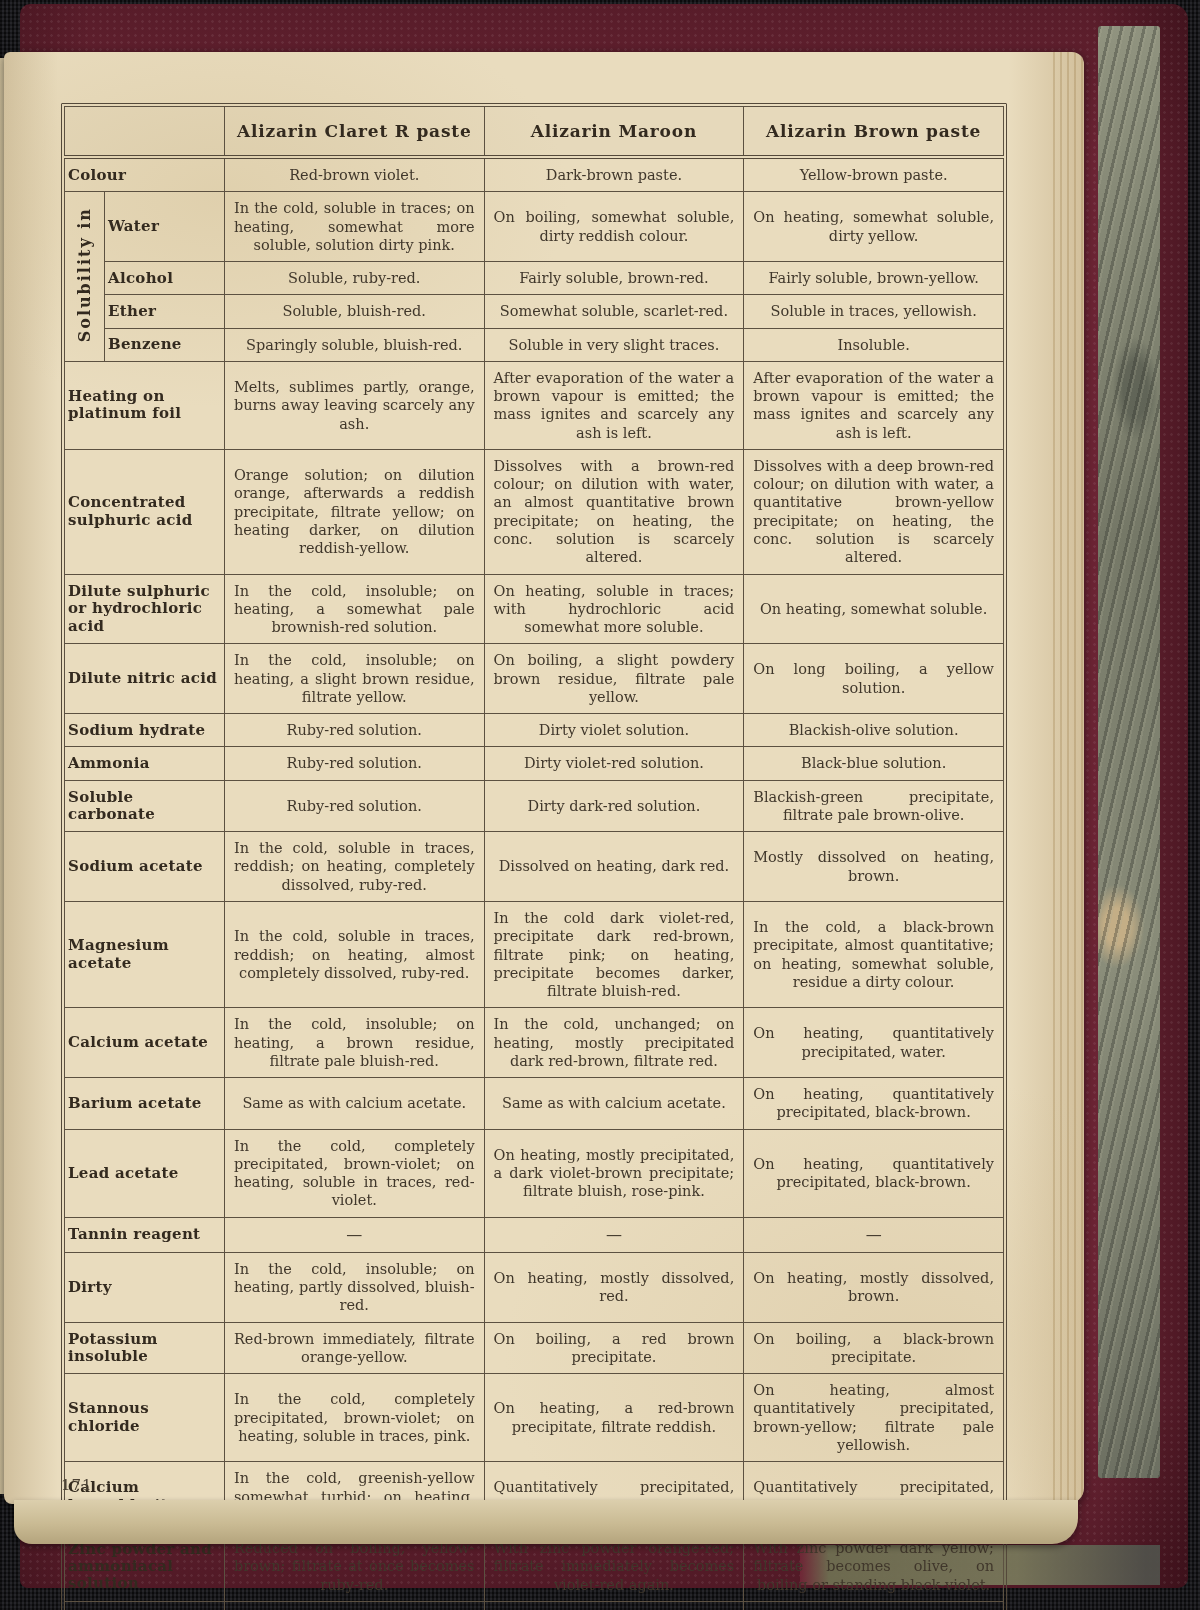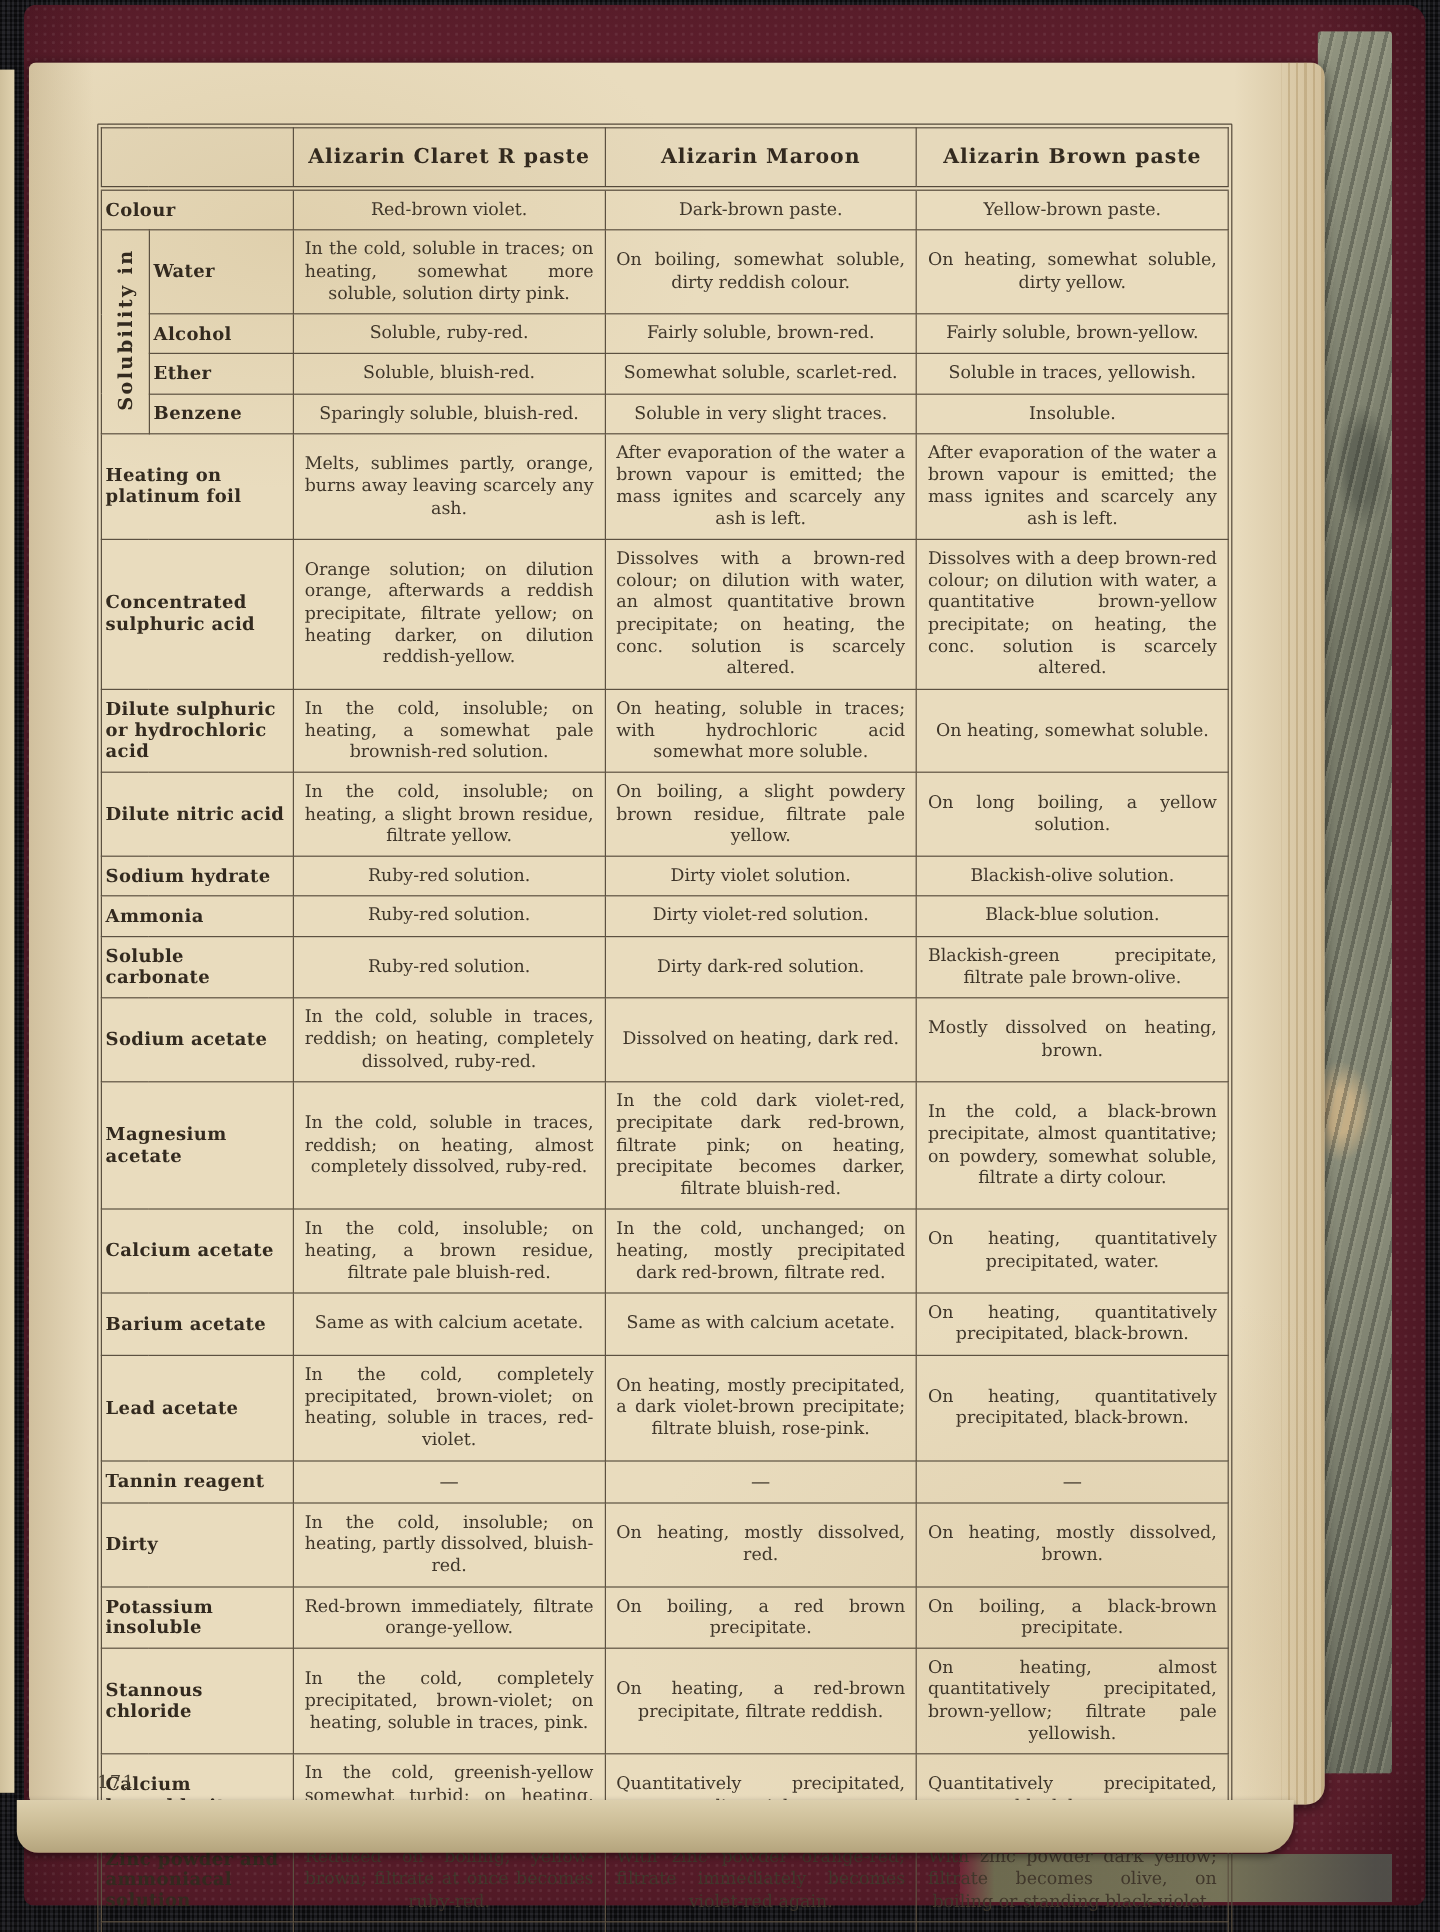--- a/index.html
+++ b/index.html
@@ -42,21 +42,21 @@
       radial-gradient(30px 70px at 60% 25%, rgba(90,94,82,.8) 0 40%, rgba(90,94,82,0) 75%),
       linear-gradient(180deg, #90937f, #757867 35%, #8a8d7a 65%, #6d7062);
     border-radius:3px;
   }
   .left-sliver {
     position:absolute; left:0; top:58px; width:12px; height:1436px;
     background:linear-gradient(90deg, #cfc09c, #e0d2af);
   }
   
   .page {
-    position:absolute; left:24px; top:52px; width:1080px; height:1452px;
+    position:absolute; left:4px; top:52px; width:1080px; height:1452px;
     background-color:#e9dcbe;
     background-image:
       radial-gradient(500px 300px at 20% 10%, rgba(214,196,156,.5), rgba(0,0,0,0) 70%),
       radial-gradient(600px 400px at 85% 90%, rgba(210,190,150,.4), rgba(0,0,0,0) 70%),
       linear-gradient(90deg, rgba(120,90,40,.22), rgba(0,0,0,0) 5%, rgba(0,0,0,0) 93%, rgba(140,105,50,.25));
     border-radius:6px 12px 16px 8px;
     box-shadow:0 2px 10px rgba(0,0,0,.55);
   }
   .page-right-edge {
     position:absolute; right:0; top:0; width:36px; height:100%;
@@ -217,21 +217,21 @@
           <tr>
             <td class="label-cell" colspan="2">Sodium acetate</td>
             <td class="data-cell">In the cold, soluble in traces, reddish; on heating, completely dissolved, ruby-red.</td>
             <td class="data-cell">Dissolved on heating, dark red.</td>
             <td class="data-cell">Mostly dissolved on heating, brown.</td>
           </tr>
           <tr>
             <td class="label-cell" colspan="2">Magnesium acetate</td>
             <td class="data-cell">In the cold, soluble in traces, reddish; on heating, almost completely dissolved, ruby-red.</td>
             <td class="data-cell">In the cold dark violet-red, precipitate dark red-brown, filtrate pink; on heating, precipitate becomes darker, filtrate bluish-red.</td>
-            <td class="data-cell">In the cold, a black-brown precipitate, almost quantitative; on powdery, somewhat soluble, filtrate a dirty colour.</td>
+            <td class="data-cell">In the cold, a black-brown precipitate, almost quantitative; on heating, somewhat soluble, residue a dirty colour.</td>
           </tr>
           <tr>
             <td class="label-cell" colspan="2">Calcium acetate</td>
             <td class="data-cell">In the cold, insoluble; on heating, a brown residue, filtrate pale bluish-red.</td>
             <td class="data-cell">In the cold, unchanged; on heating, mostly precipitated dark red-brown, filtrate red.</td>
             <td class="data-cell">On heating, quantitatively precipitated, water.</td>
           </tr>
           <tr>
             <td class="label-cell" colspan="2">Barium acetate</td>
             <td class="data-cell">Same as with calcium acetate.</td>

